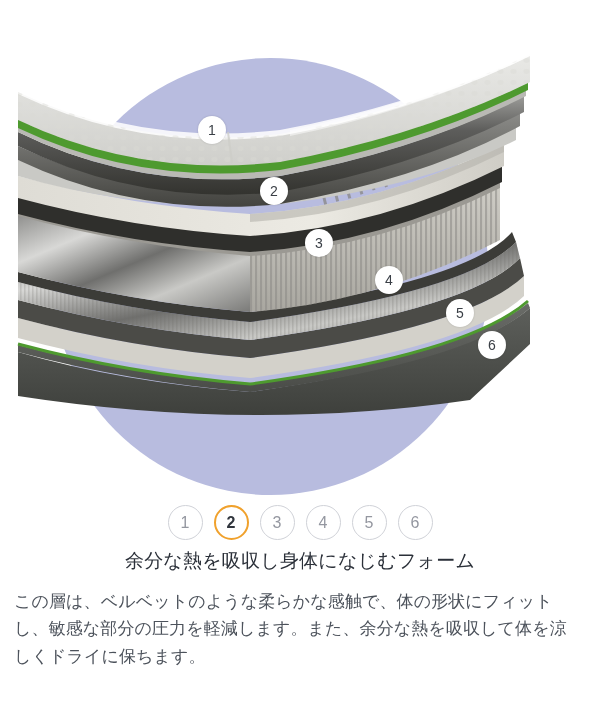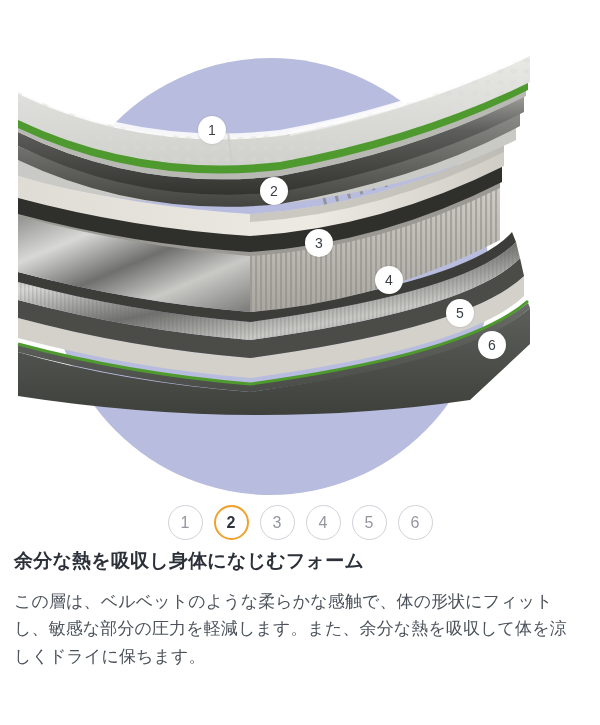--- a/index.html
+++ b/index.html
@@ -82,24 +82,25 @@
 
   
   .copy{
     position:absolute;
     left:14px;top:549px;
     width:572px;
   }
   .layer-title{
     margin:0;
     font-size:19px;
-    font-weight:bold;
+    font-weight:normal;
     color:#2b3039;
     letter-spacing:.2px;
     line-height:1.3;
+    text-align:center;
   }
   .layer-desc{
     margin:14px 0 4px 0;
     font-size:17px;
     font-weight:400;
     color:#4c525b;
     line-height:1.62;
     letter-spacing:.1px;
     width:568px;
   }

